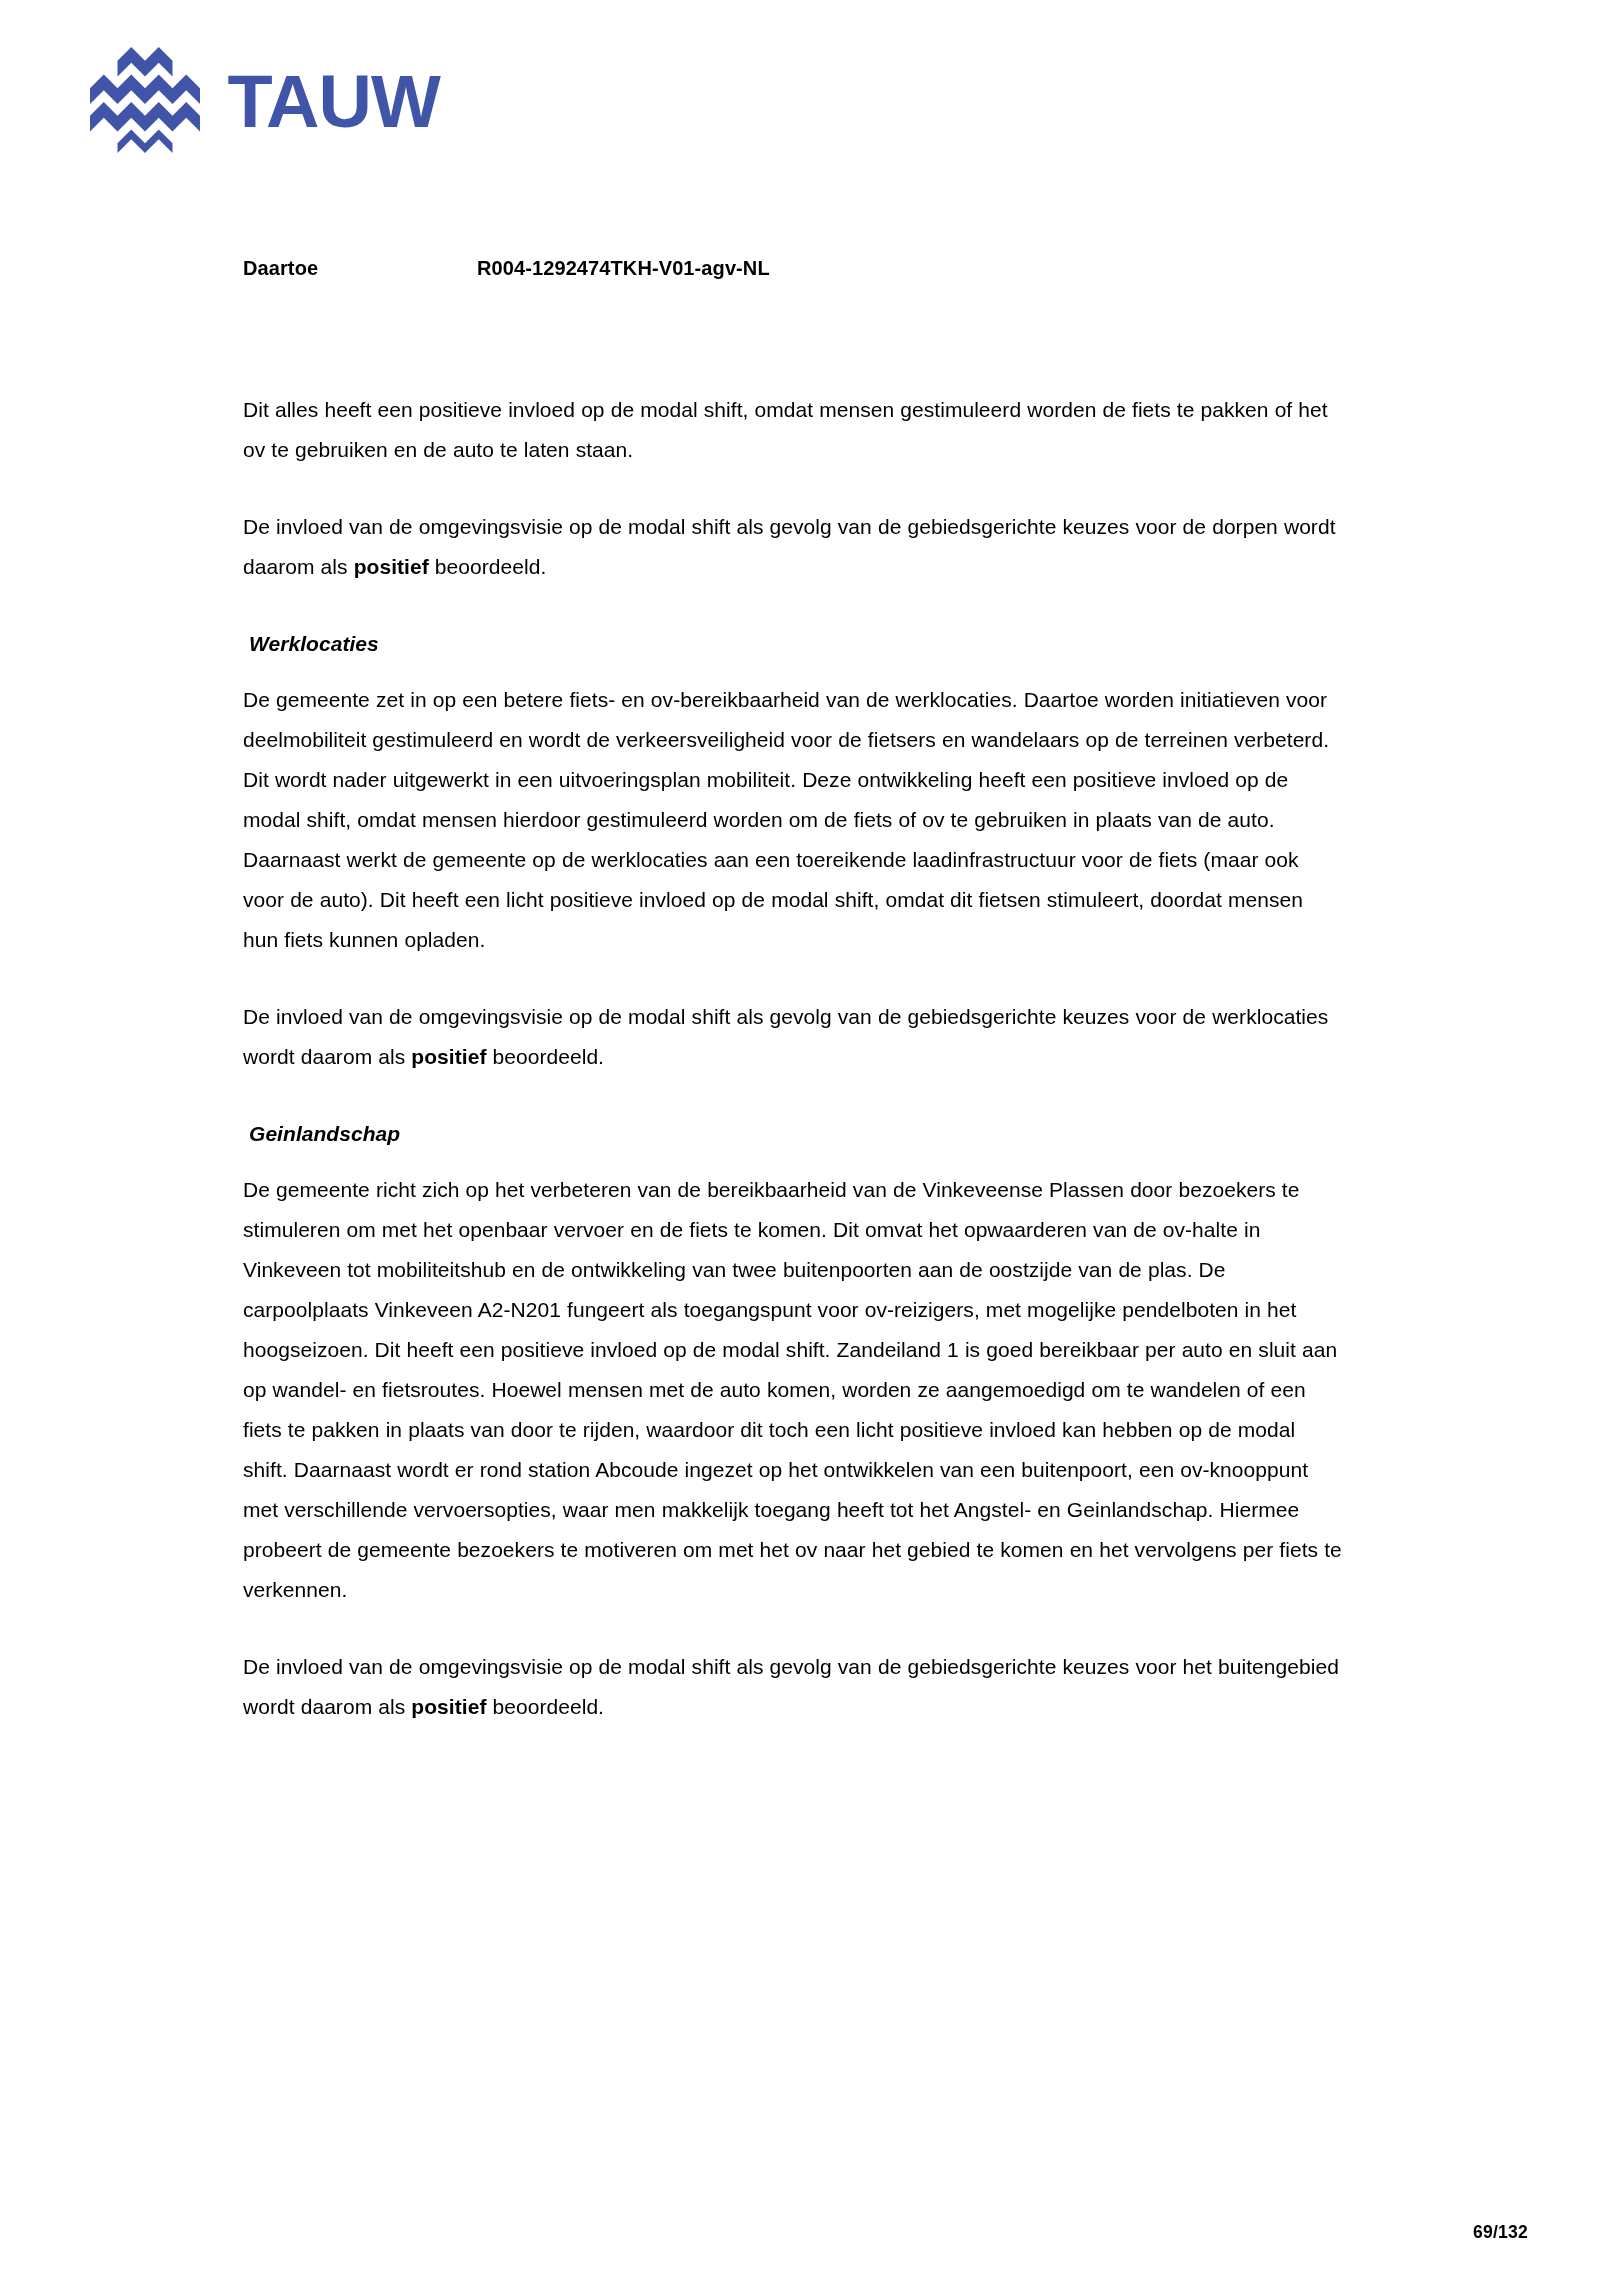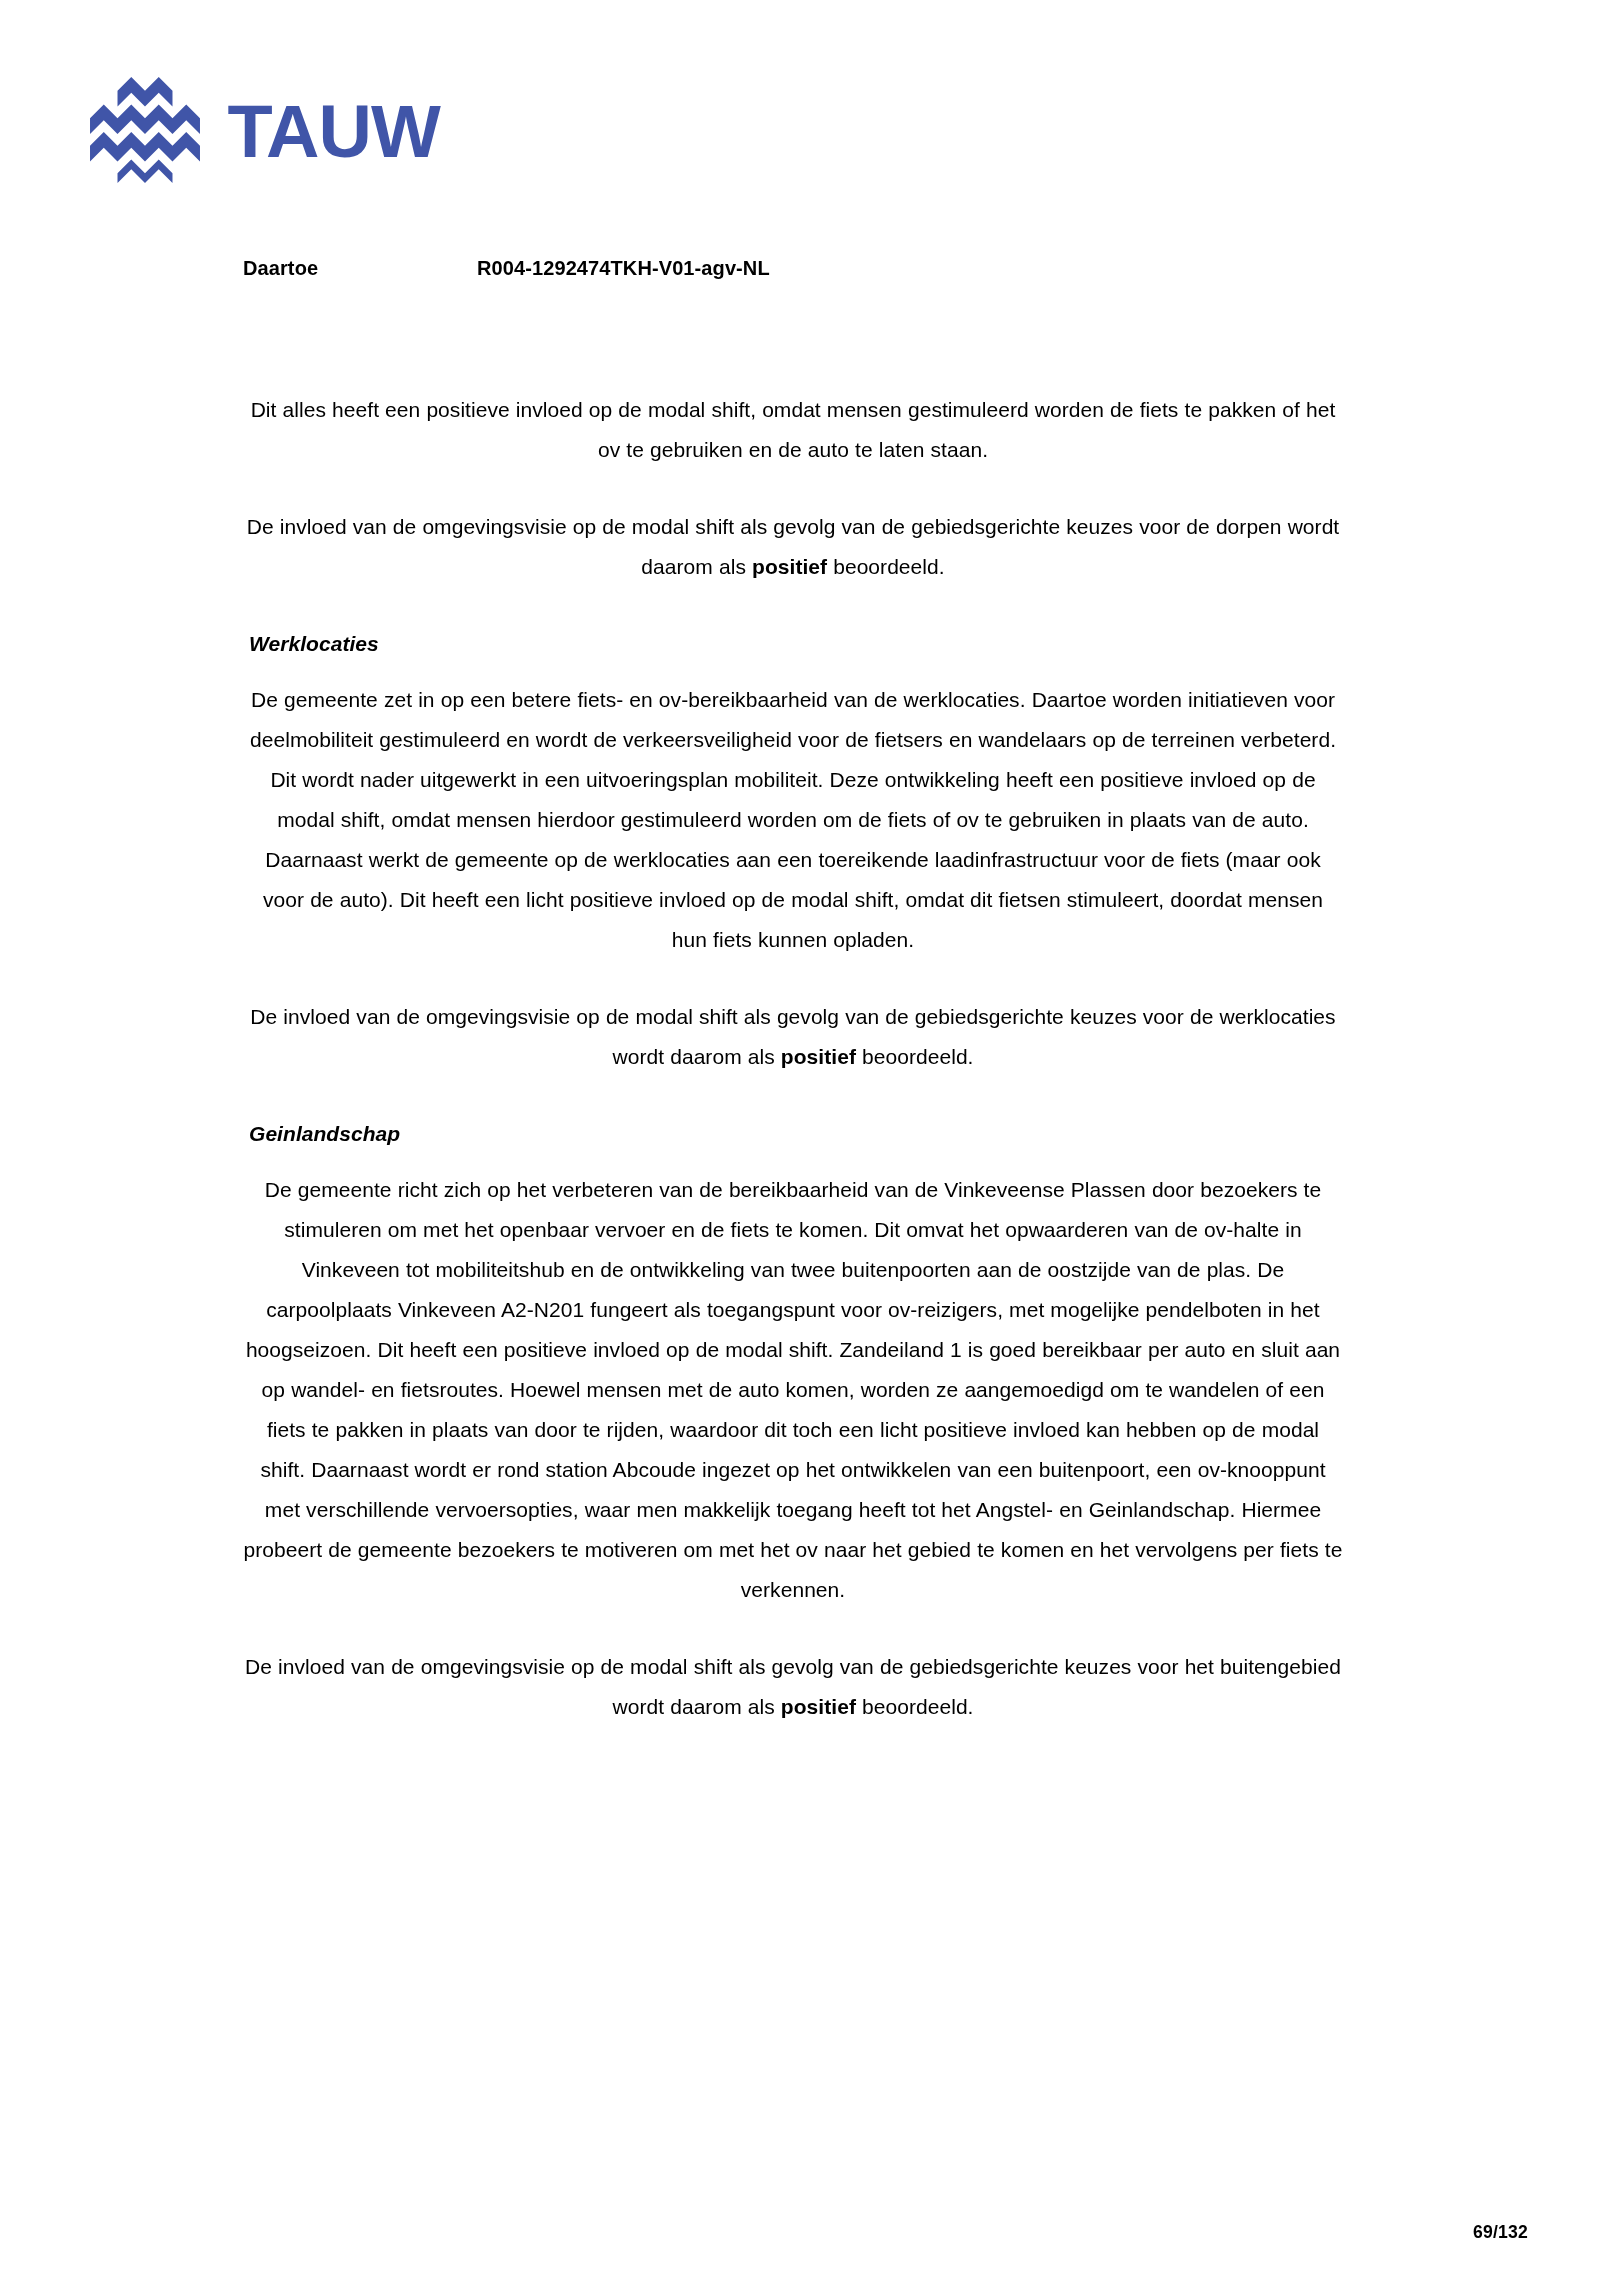--- a/index.html
+++ b/index.html
@@ -16,21 +16,21 @@
     width: 1621px;
     height: 2293px;
     background: #ffffff;
     overflow: hidden;
   }
 
   
   .logo-block {
     position: absolute;
     left: 90px;
-    top: 75px;
+    top: 45px;
     display: flex;
     align-items: center;
     gap: 27.4px;
     justify-content: space-between;
   }
   .logo-mark {
     width: 110px;
     height: 108px;
     display: block;
   }
@@ -69,21 +69,21 @@
   .body-wrap {
     position: absolute;
     left: 243px;
     top: 390px;
     width: 1100px;
   }
   p.para {
     margin: 0 0 37px 0;
     font-size: 21px;
     line-height: 40px;
-    text-align: center;
+    text-align: left;
     letter-spacing: 0.05px;
     word-spacing: 0.2px;
   }
   p.para:last-child { margin-bottom: 0; }
   .subhead {
     margin: 6px;
     font-size: 21px;
     line-height: 40px;
     font-style: italic;
     letter-spacing: 0.05px;

